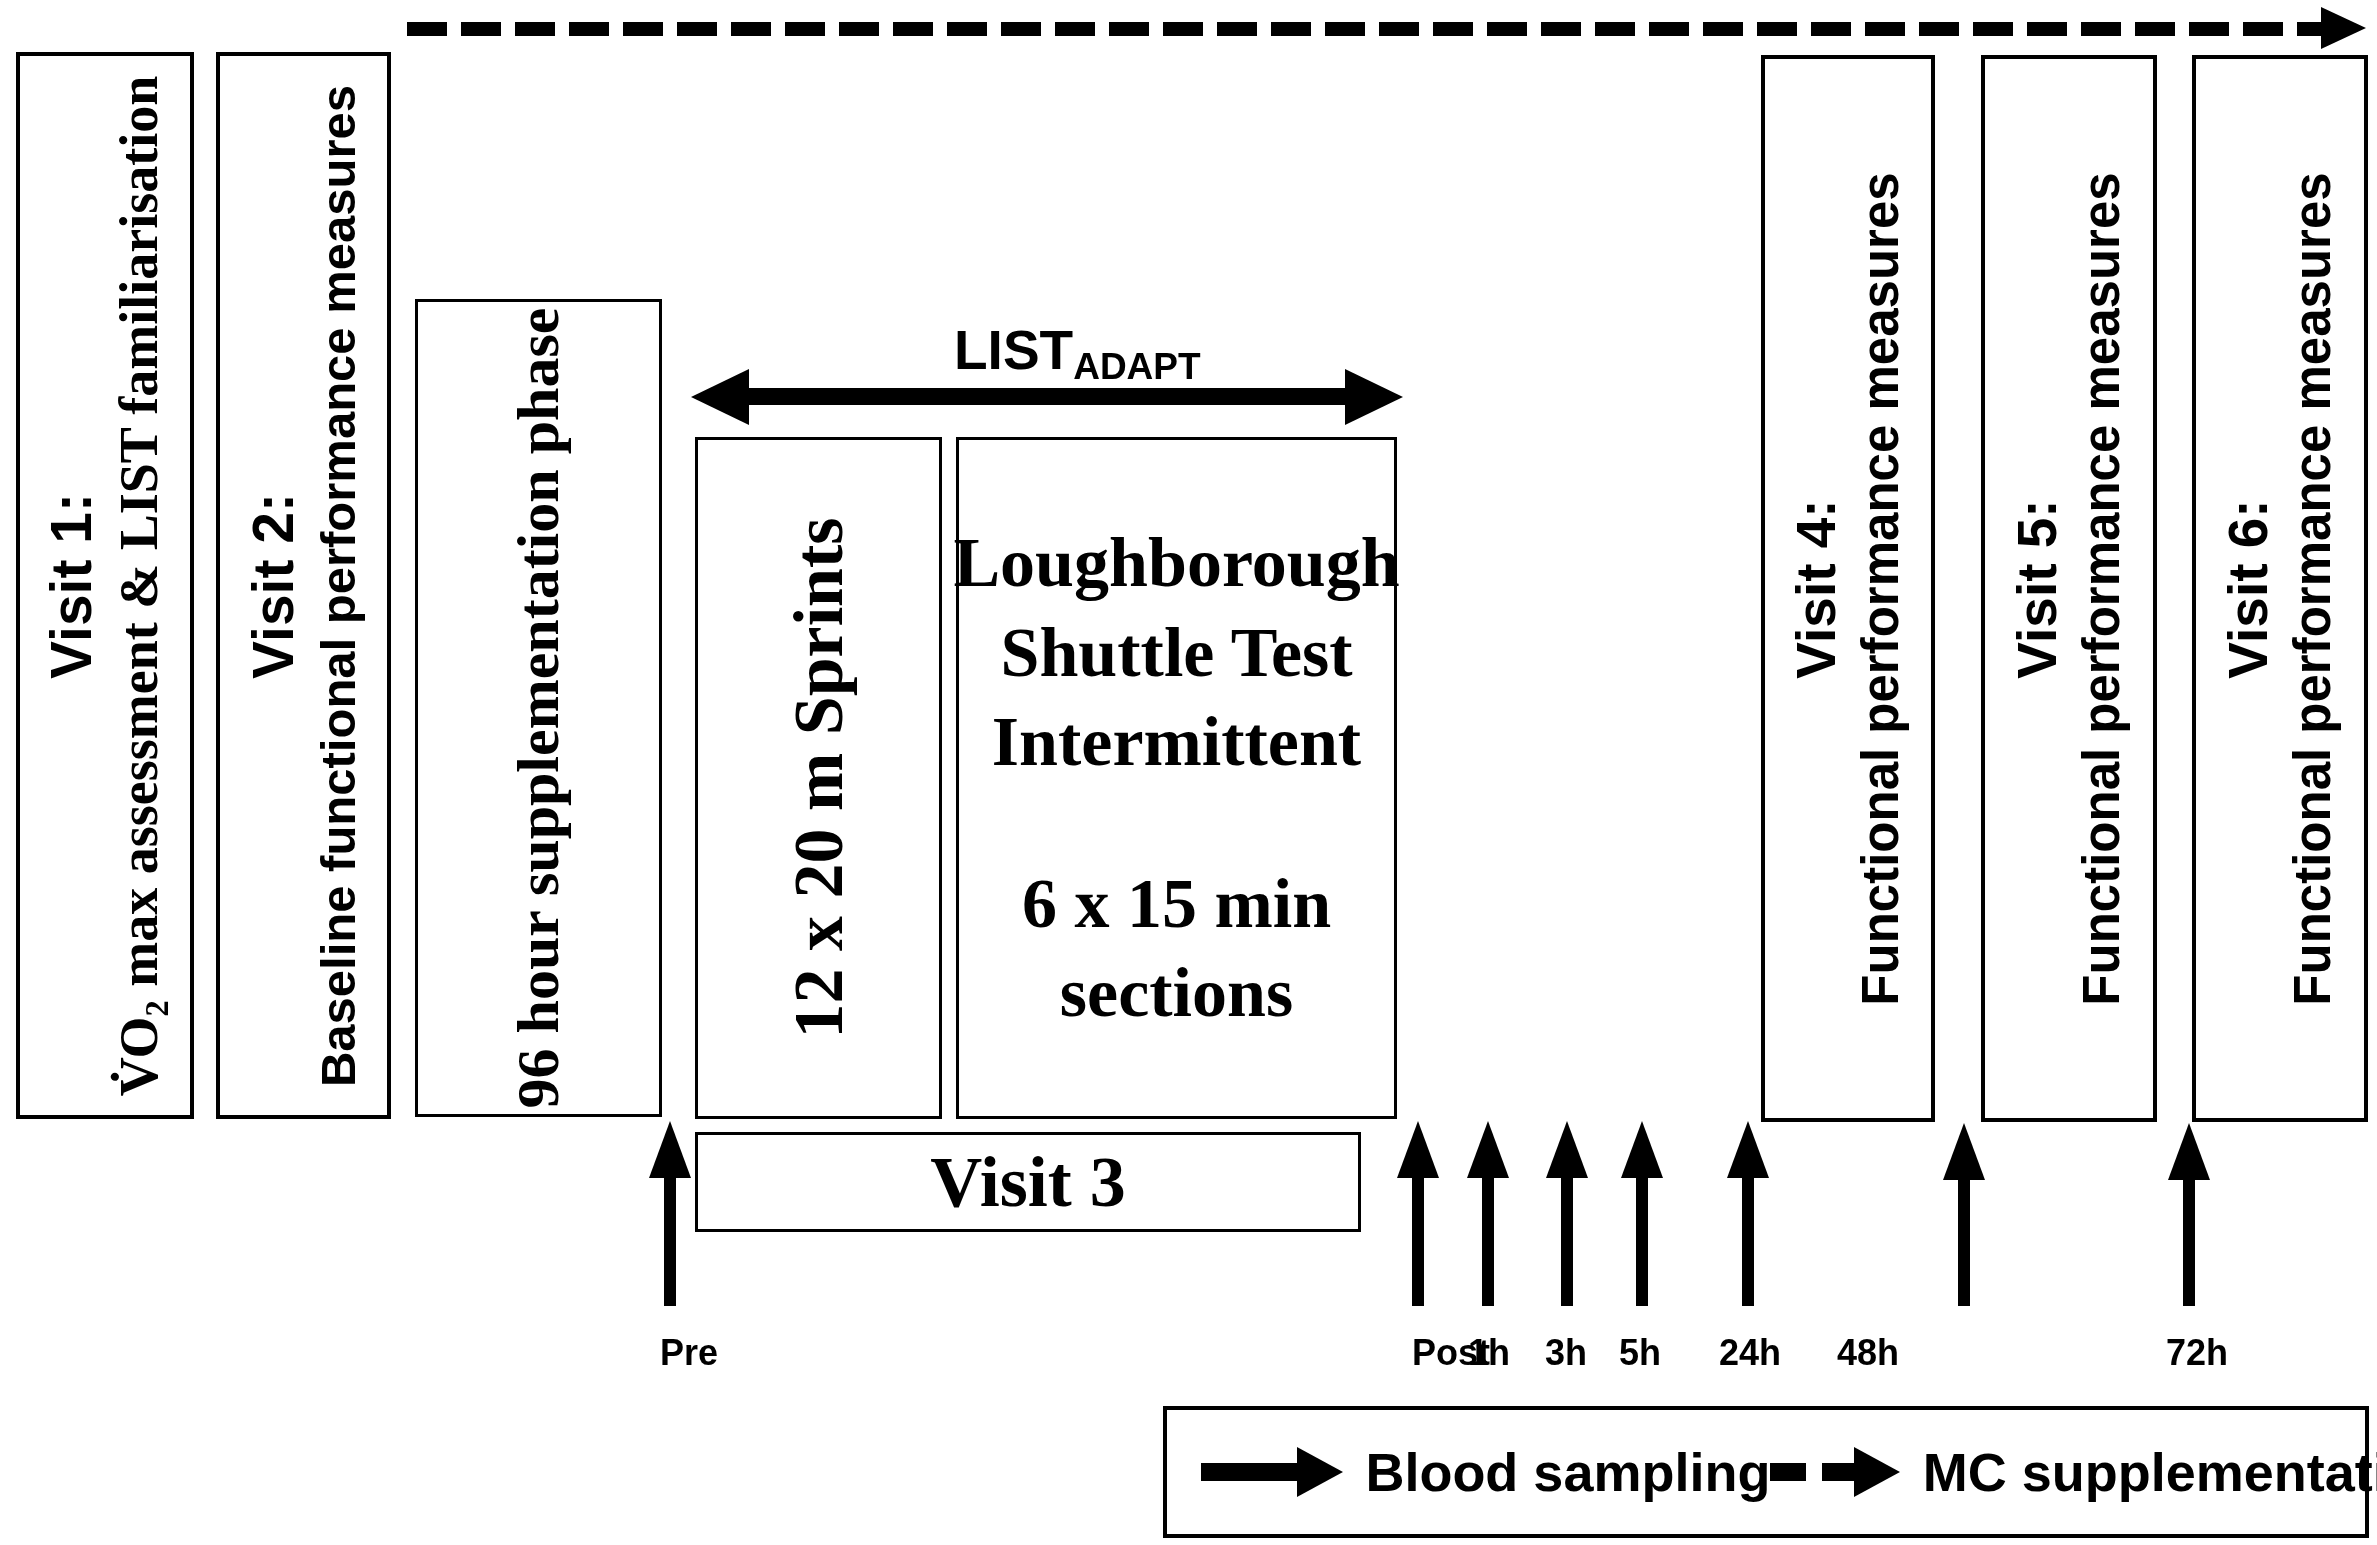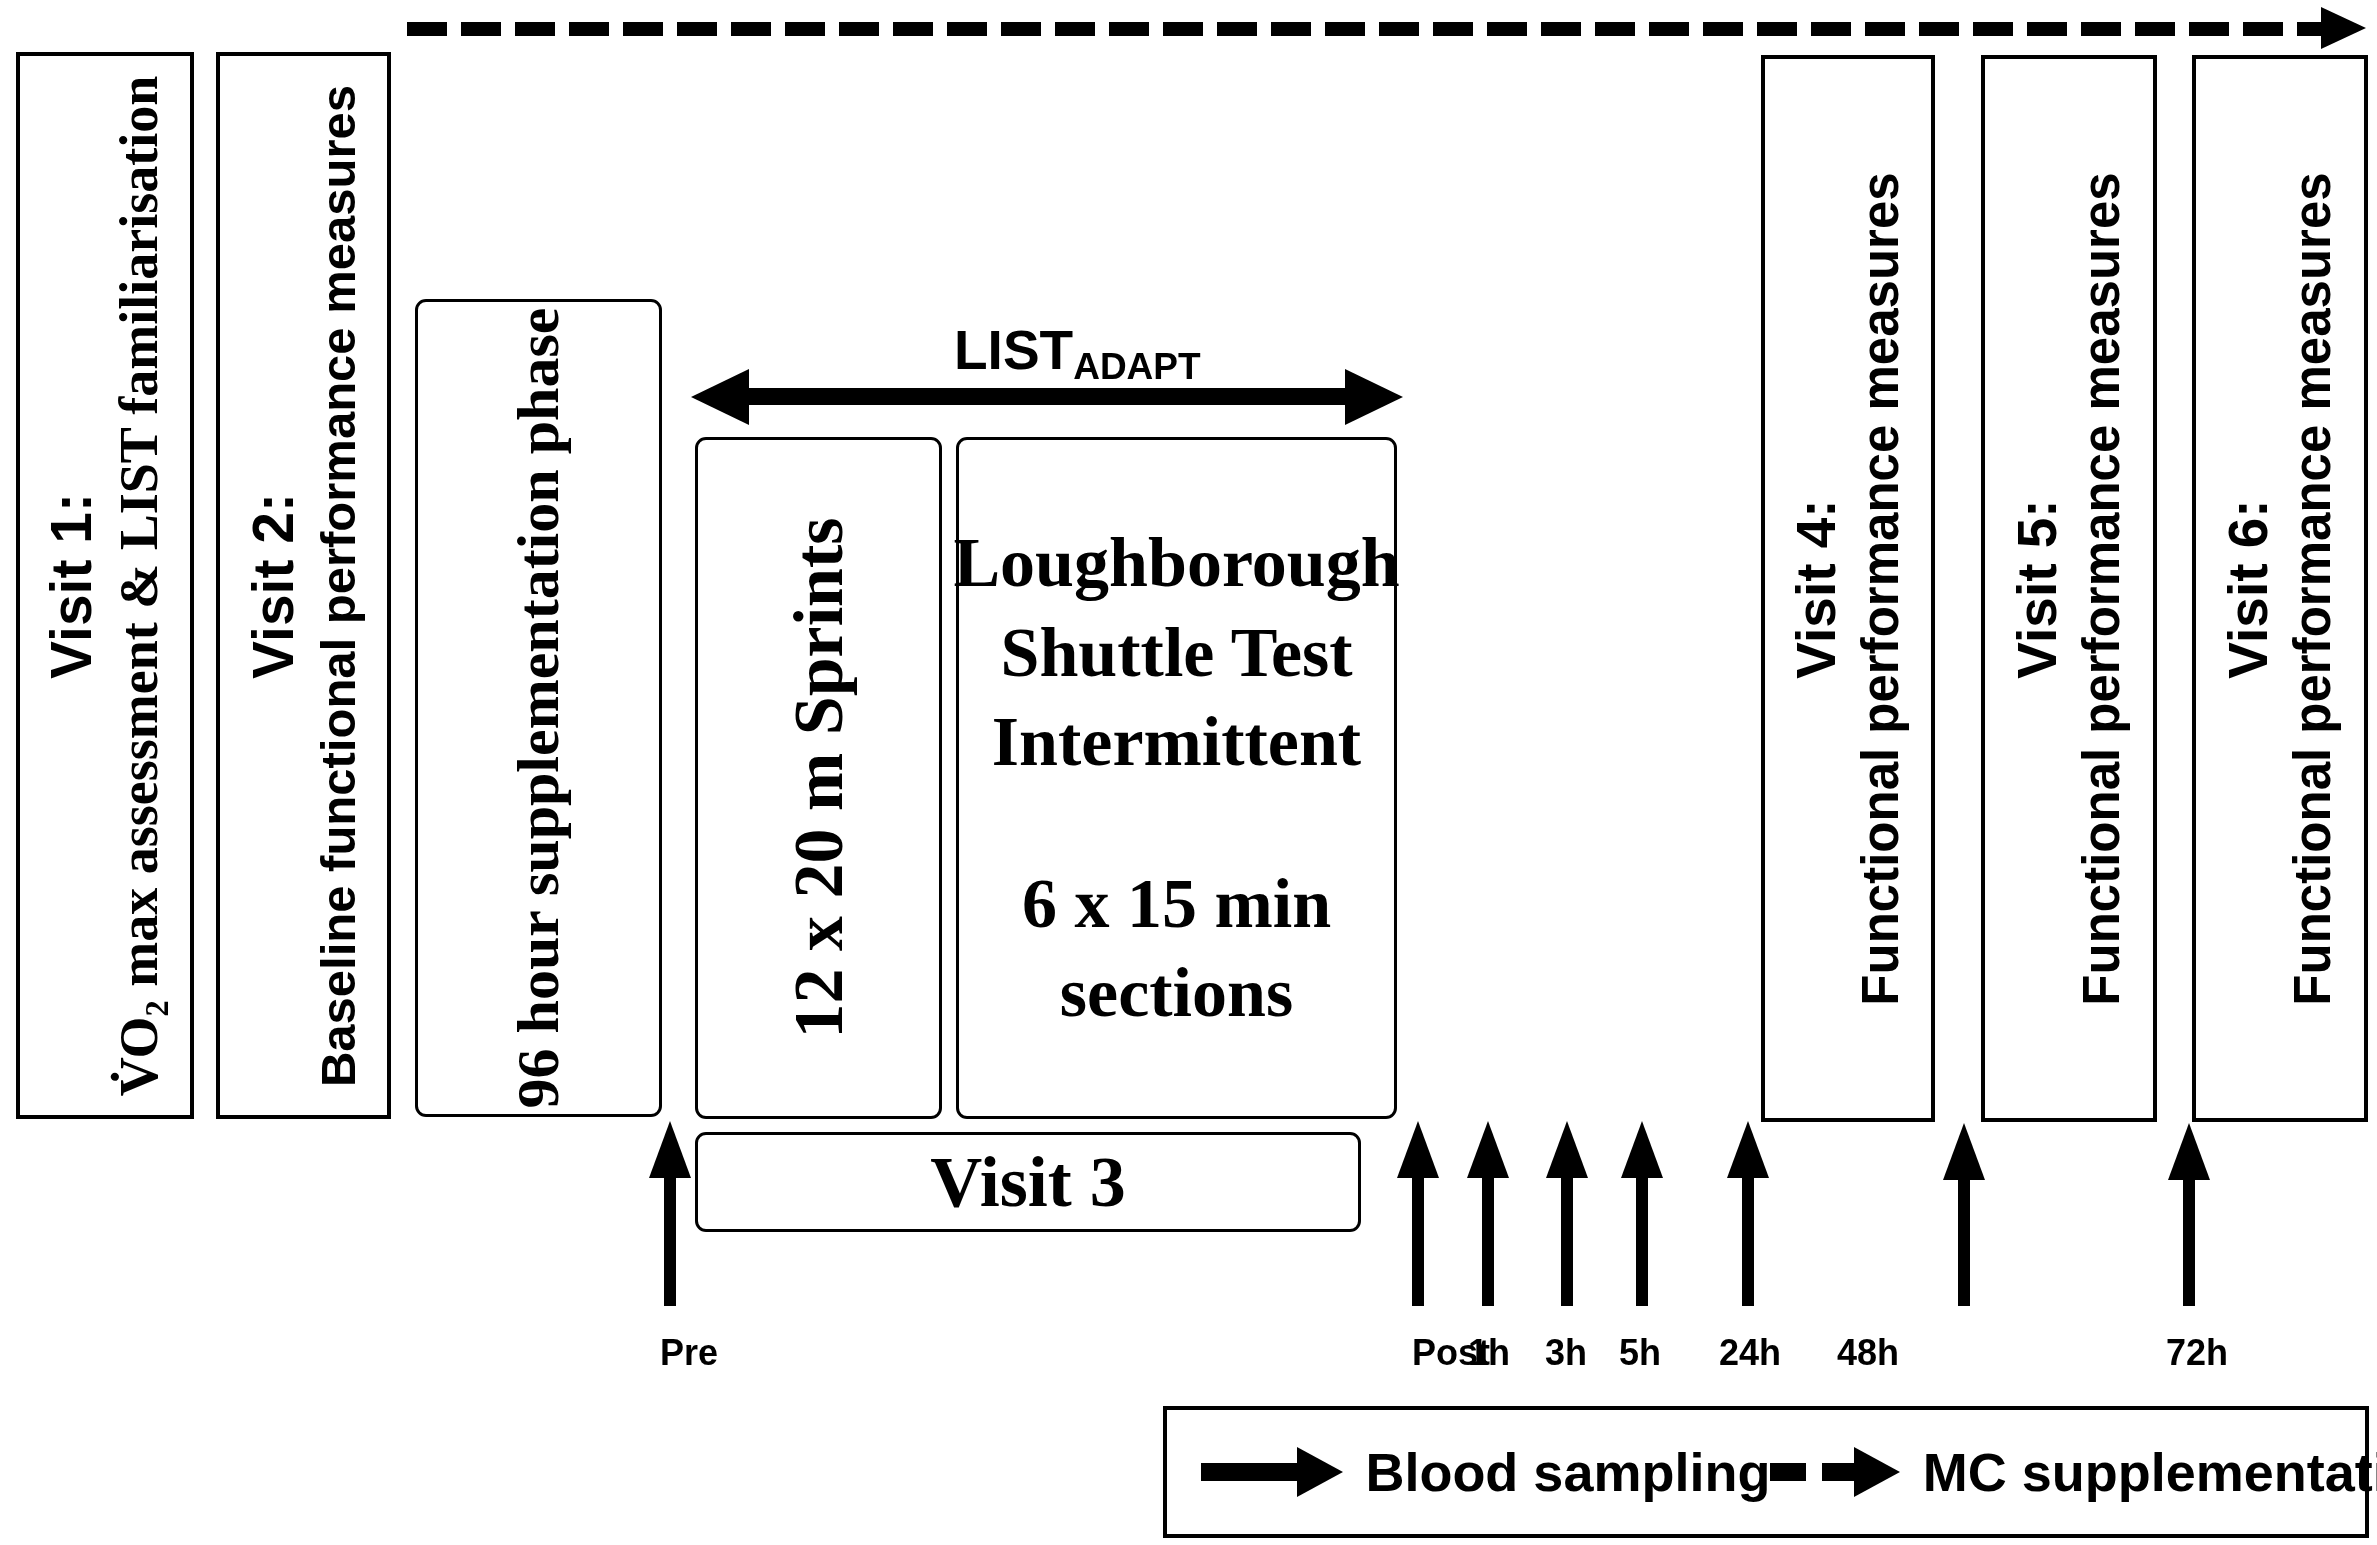--- a/index.html
+++ b/index.html
@@ -12,21 +12,21 @@
     font-family:"Liberation Sans", sans-serif;
     color:#000;
   }
   
   .box{
     position:absolute;
     background:#ffffff;
     border:4.5px solid #000000;
     box-sizing:border-box;
   }
-  .thin{border-width:3.7px;border-radius:11px;}
+  .thin{border-width:3.7px;}
   
   .rot{
     position:absolute;
     top:50%;left:50%;
     transform:translate(-50%,-50%) rotate(-90deg);
     text-align:center;
     white-space:nowrap;
     line-height:1.22;
   }
   .sans{font-family:"Liberation Sans", sans-serif;font-weight:bold;}

